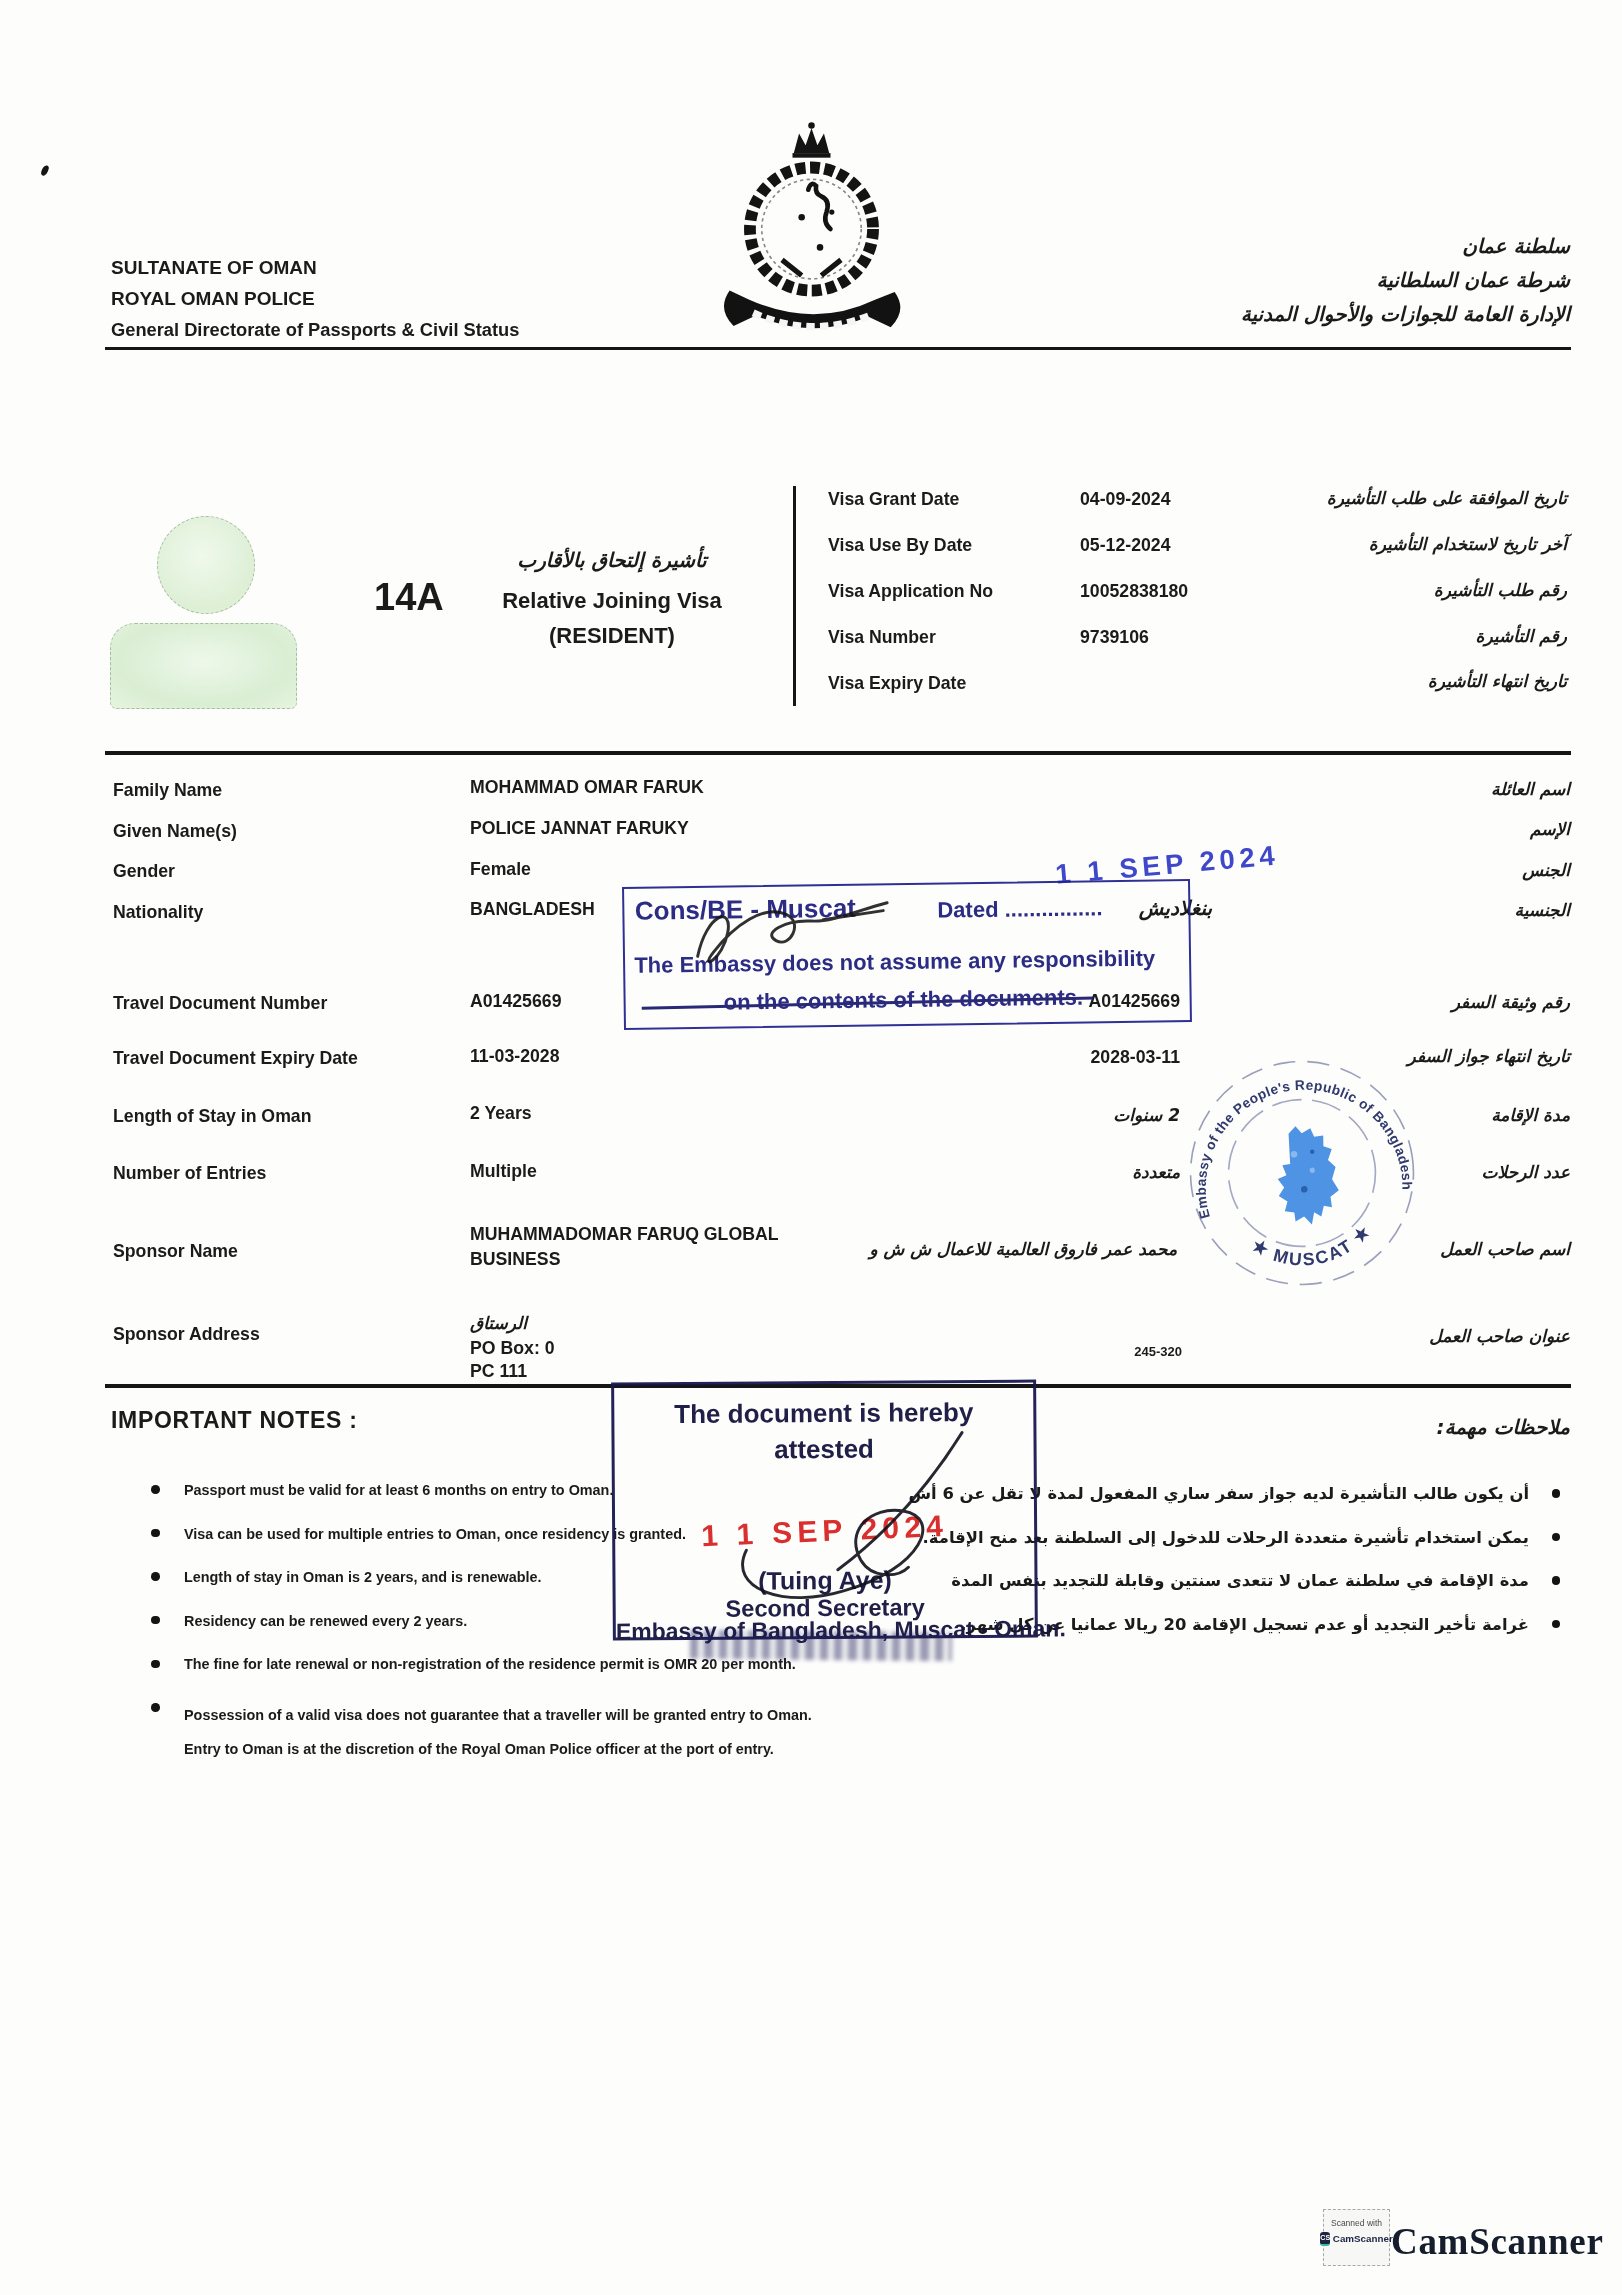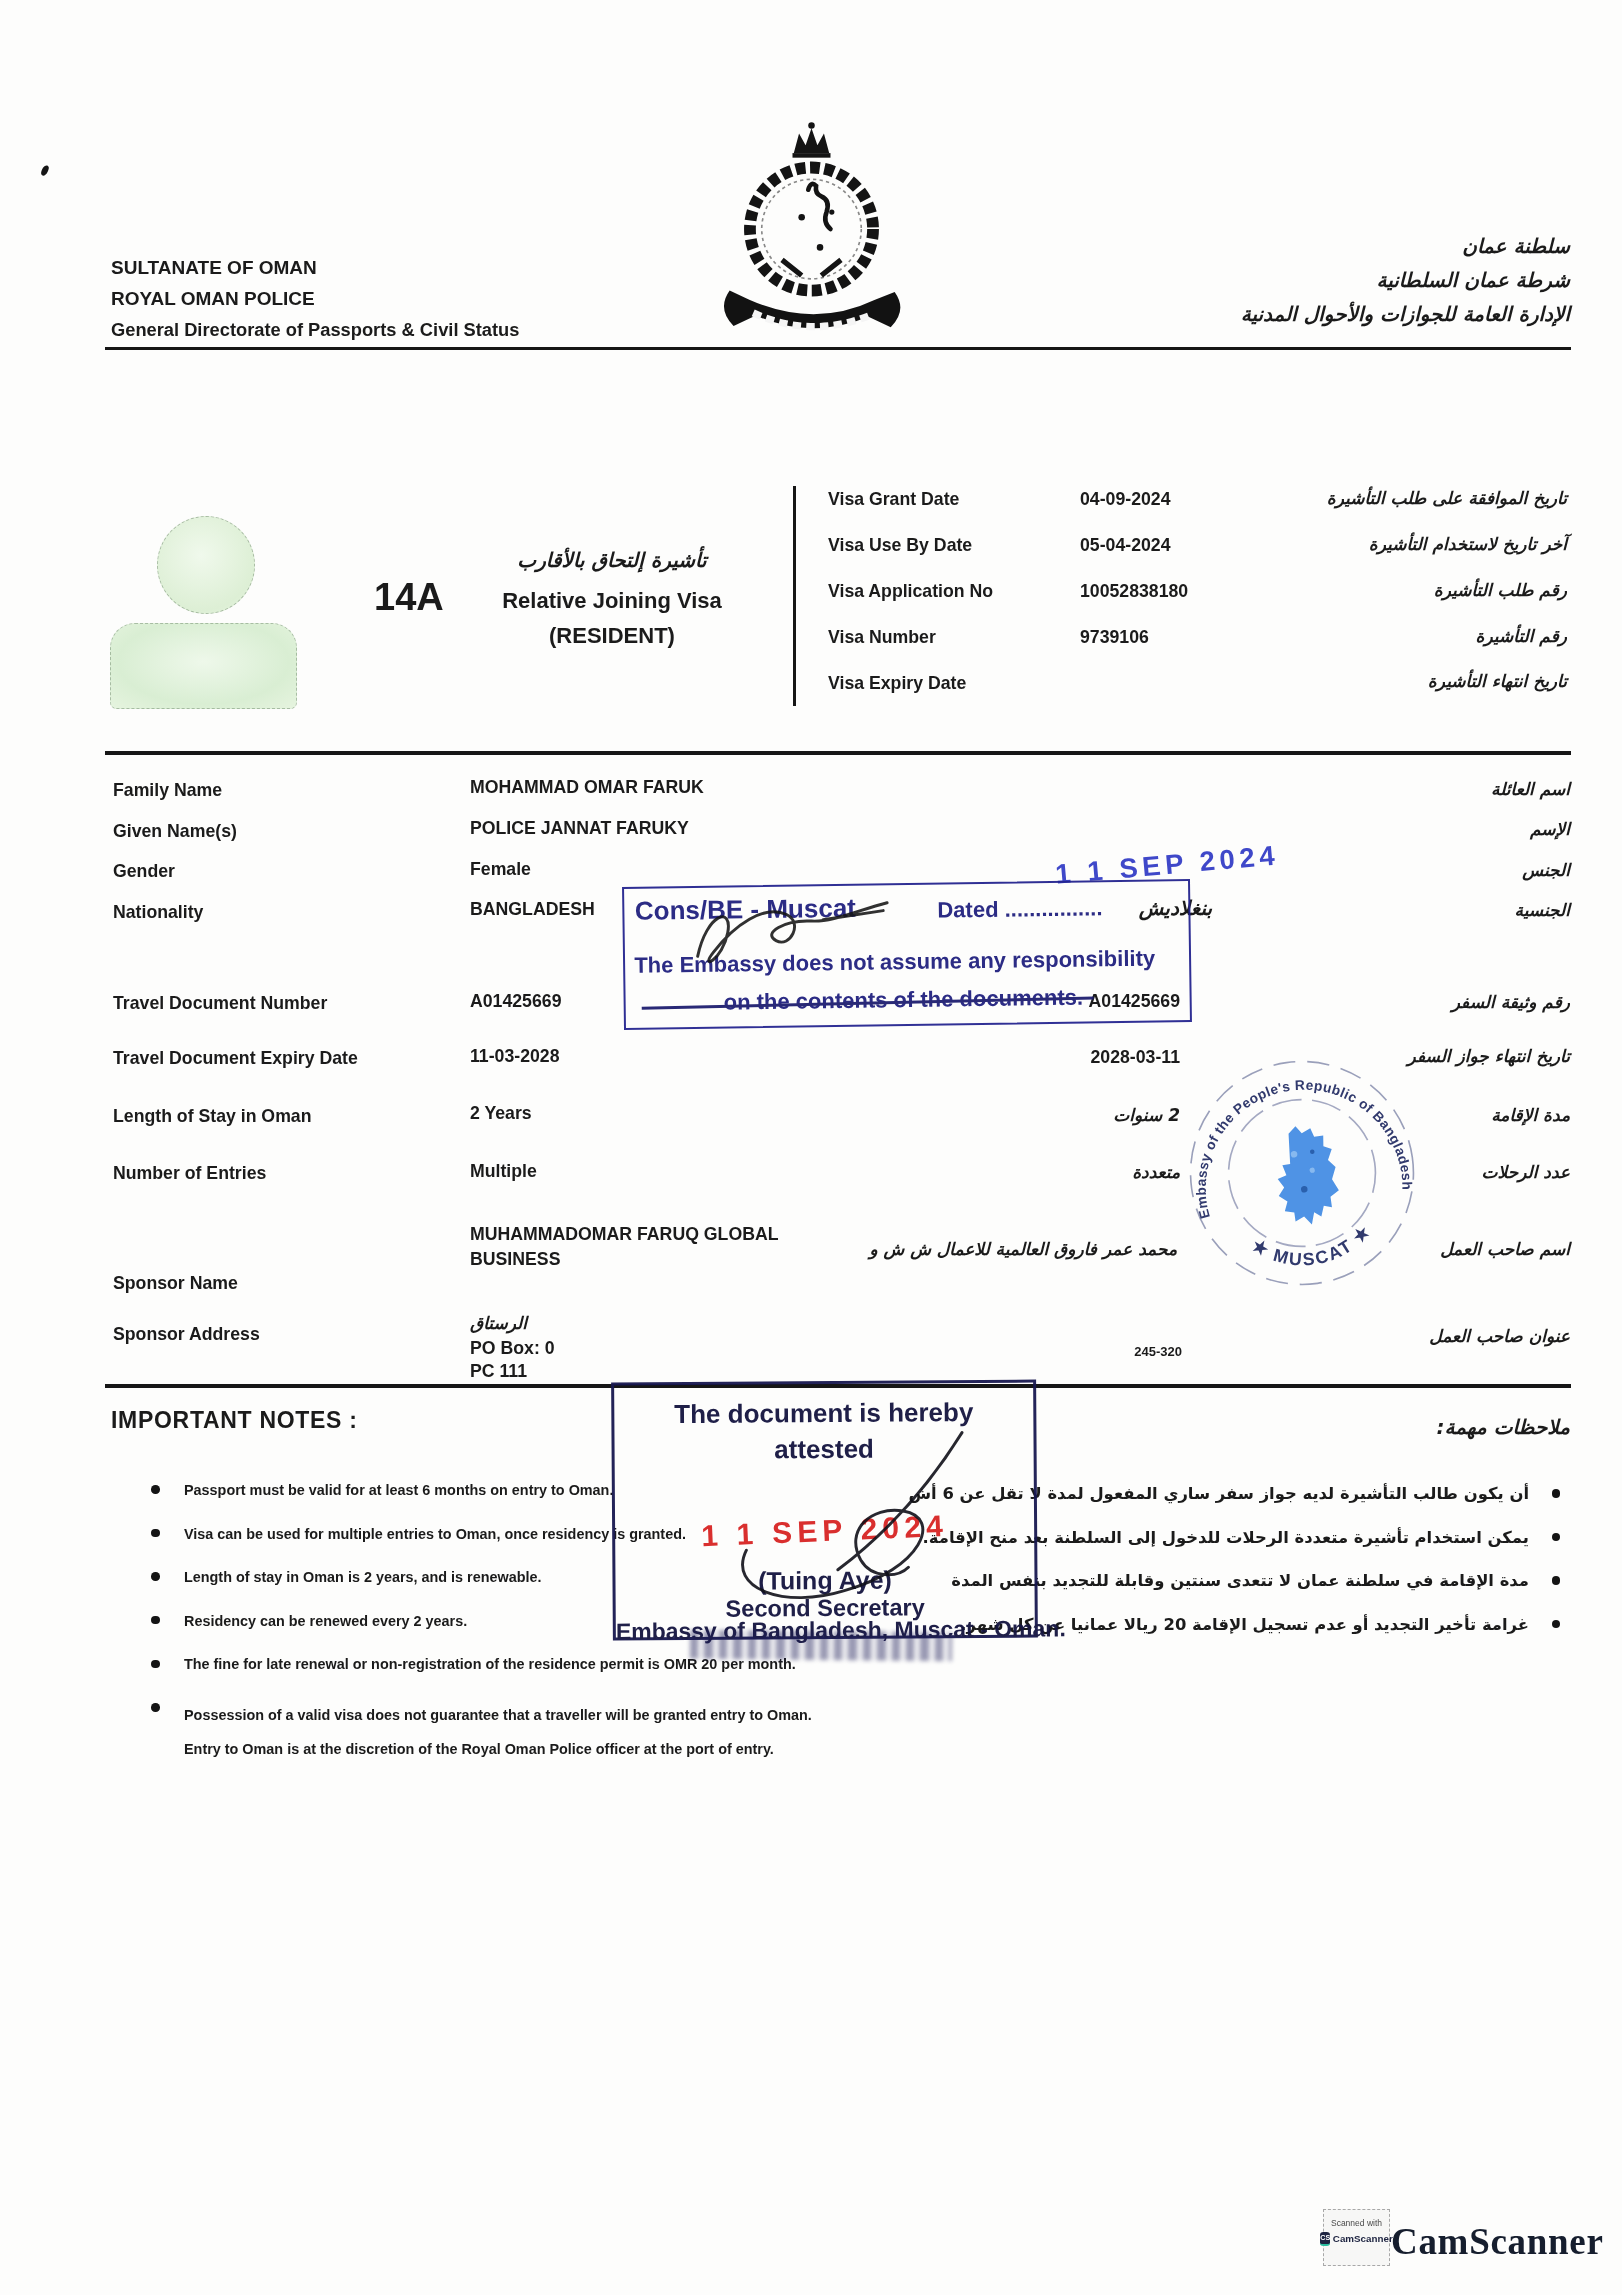--- a/index.html
+++ b/index.html
@@ -99,21 +99,21 @@
   <div class="t ctr" style="left:481px;top:588px;width:262px;font-size:22px;">Relative Joining Visa</div>
   <div class="t ctr" style="left:481px;top:623px;width:262px;font-size:22px;">(RESIDENT)</div>
 
   <div class="vline" style="left:793px;top:486px;width:2.6px;height:220px;"></div>
 
   <span class="t" style="left:828px;top:489px;font-size:17.7px;">Visa Grant Date</span>
   <span class="t" style="left:1080px;top:489px;font-size:17.7px;">04-09-2024</span>
   <span class="t ar" style="right:55px;top:488px;font-size:17px;">تاريخ الموافقة على طلب التأشيرة</span>
 
   <span class="t" style="left:828px;top:535px;font-size:17.7px;">Visa Use By Date</span>
-  <span class="t" style="left:1080px;top:535px;font-size:17.7px;">05-04-2024</span>
+  <span class="t" style="left:1080px;top:535px;font-size:17.7px;">05-12-2024</span>
   <span class="t ar" style="right:55px;top:534px;font-size:17px;">آخر تاريخ لاستخدام التأشيرة</span>
 
   <span class="t" style="left:828px;top:581px;font-size:17.7px;">Visa Application No</span>
   <span class="t" style="left:1080px;top:581px;font-size:17.7px;">10052838180</span>
   <span class="t ar" style="right:55px;top:580px;font-size:17px;">رقم طلب التأشيرة</span>
 
   <span class="t" style="left:828px;top:627px;font-size:17.7px;">Visa Number</span>
   <span class="t" style="left:1080px;top:627px;font-size:17.7px;">9739106</span>
   <span class="t ar" style="right:55px;top:626px;font-size:17px;">رقم التأشيرة</span>
 
@@ -153,21 +153,21 @@
   <span class="t" style="left:113px;top:1106px;font-size:17.7px;">Length of Stay in Oman</span>
   <span class="t" style="left:470px;top:1103px;font-size:17.7px;">2 Years</span>
   <span class="t ar" style="right:442px;top:1105px;font-size:17px;">2 سنوات</span>
   <span class="t ar" style="right:52px;top:1105px;font-size:17px;">مدة الإقامة</span>
 
   <span class="t" style="left:113px;top:1163px;font-size:17.7px;">Number of Entries</span>
   <span class="t" style="left:470px;top:1161px;font-size:17.7px;">Multiple</span>
   <span class="t ar" style="right:442px;top:1162px;font-size:17px;">متعددة</span>
   <span class="t ar" style="right:52px;top:1162px;font-size:17px;">عدد الرحلات</span>
 
-  <span class="t" style="left:113px;top:1241px;font-size:17.7px;margin-top:32px;">Sponsor Name</span>
+  <span class="t" style="left:113px;top:1241px;font-size:17.7px;">Sponsor Name</span>
   <div class="t" style="left:470px;top:1222px;font-size:17.7px;width:314px;white-space:normal;line-height:25px;">MUHAMMADOMAR FARUQ GLOBAL BUSINESS</div>
   <span class="t ar" style="right:445px;top:1239px;font-size:17px;">محمد عمر فاروق العالمية للاعمال ش ش و</span>
   <span class="t ar" style="right:52px;top:1239px;font-size:17px;">اسم صاحب العمل</span>
 
   <span class="t" style="left:113px;top:1324px;font-size:17.7px;">Sponsor Address</span>
   <span class="t ar" style="left:470px;top:1313px;font-size:17px;">الرستاق</span>
   <span class="t" style="left:470px;top:1338px;font-size:17.7px;">PO Box: 0</span>
   <span class="t" style="left:470px;top:1361px;font-size:17.7px;">PC 111</span>
   <span class="t" style="right:440px;top:1344px;font-size:13px;">245-320</span>
   <span class="t ar" style="right:52px;top:1326px;font-size:17px;">عنوان صاحب العمل</span>

